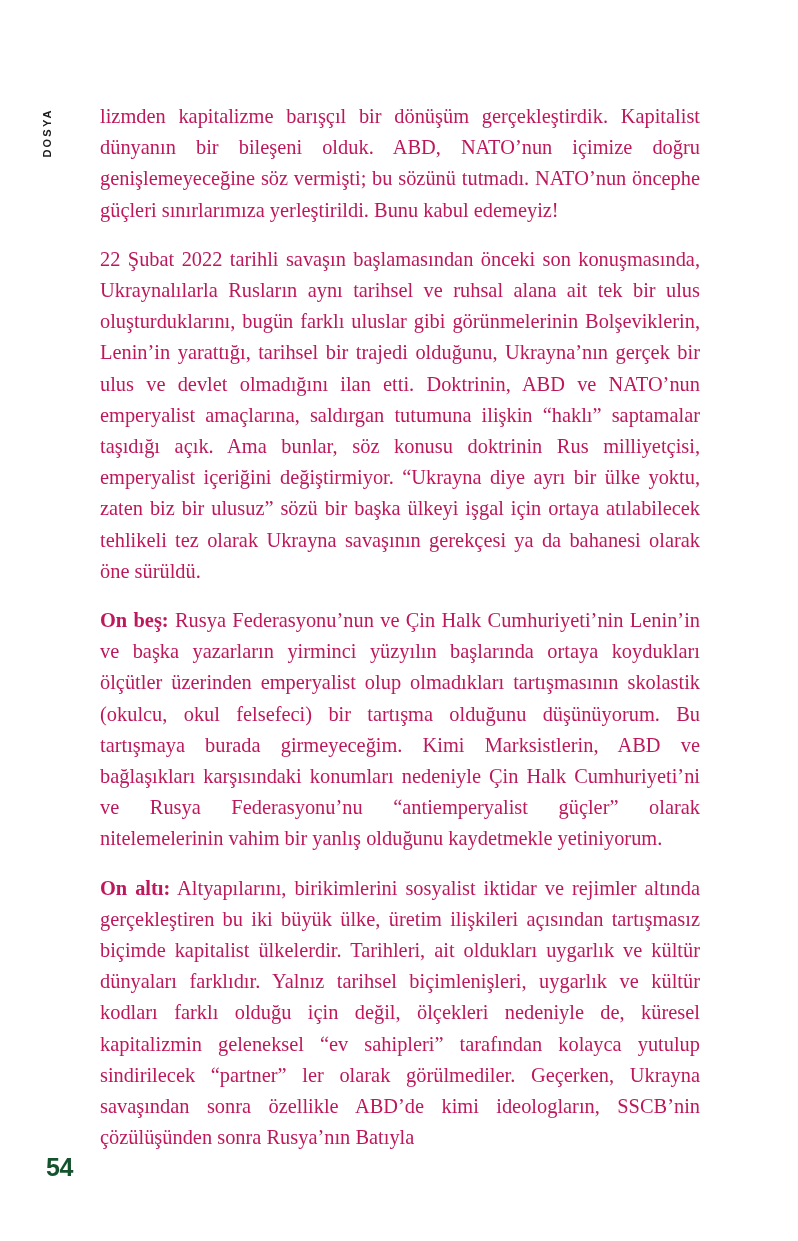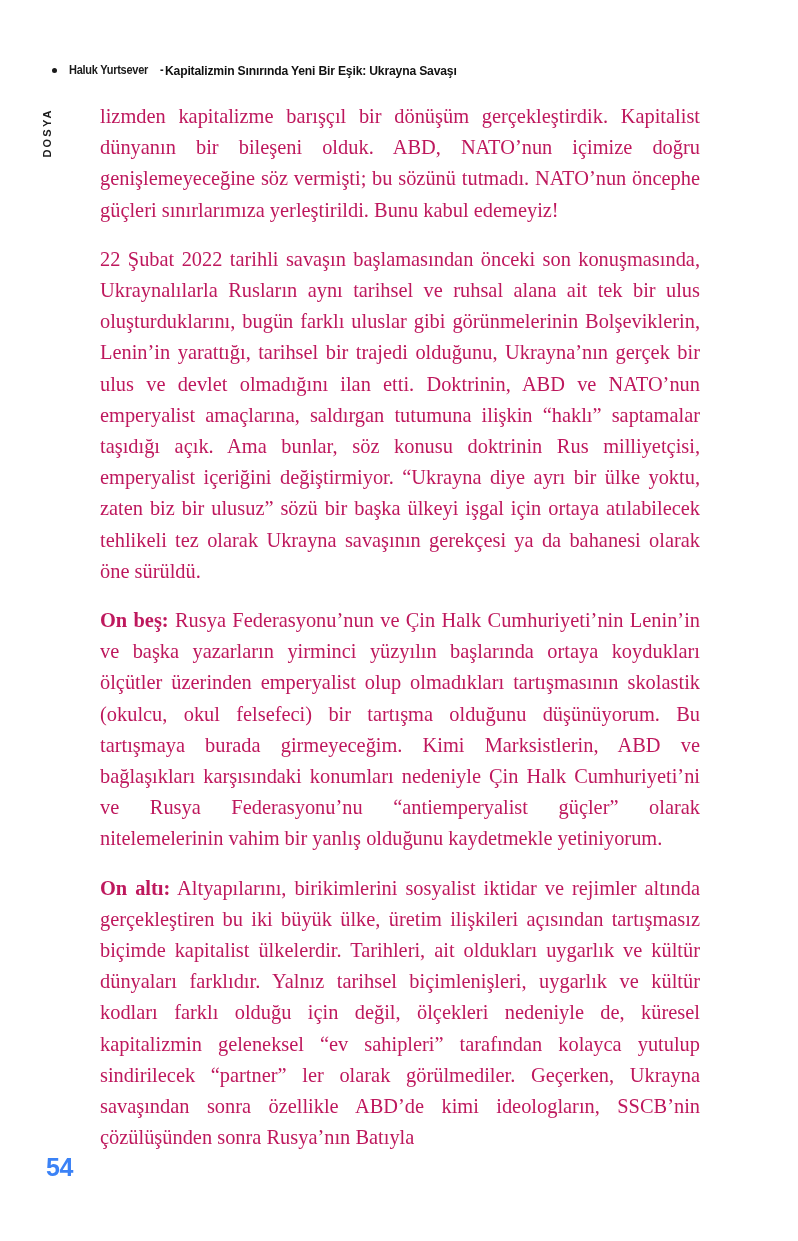--- a/index.html
+++ b/index.html
@@ -118,35 +118,29 @@
   }
 
   
   .folio {
     position: absolute;
     left: 46px;
     top: 1153px;
     font-family: "Liberation Sans", "DejaVu Sans", sans-serif;
     font-size: 25px;
     font-weight: 700;
-    color: #3b82f6;
+    color: #14532d;
     letter-spacing: -0.5px;
   }
 </style>
 </head>
 <body>
 
 <div class="page">
 
-  <div class="running-head">
-    <span class="head-bullet"></span>
-    <span class="head-author">Haluk Yurtsever</span>
-    <span class="head-sep">-</span>
-    <span class="head-title">Kapitalizmin Sınırında Yeni Bir Eşik: Ukrayna Savaşı</span>
-  </div>
 
   <div class="section-tab">
     <span class="section-tab-label">DOSYA</span>
   </div>
 
   <div class="text-column">
     <p class="para"><b></b><span>lizmden kapitalizme barışçıl bir dönüşüm gerçekleştirdik. Kapitalist dünyanın bir bileşeni olduk. ABD, NATO’nun içimize doğru genişlemeyeceğine söz vermişti; bu sözünü tutmadı. NATO’nun öncephe güçleri sınırlarımıza yerleştirildi. Bunu kabul edemeyiz!</span></p>
     <p class="para"><b></b><span>22 Şubat 2022 tarihli savaşın başlamasından önceki son konuşmasında, Ukraynalılarla Rusların aynı tarihsel ve ruhsal alana ait tek bir ulus oluşturduklarını, bugün farklı uluslar gibi görünmelerinin Bolşeviklerin, Lenin’in yarattığı, tarihsel bir trajedi olduğunu, Ukrayna’nın gerçek bir ulus ve devlet olmadığını ilan etti. Doktrinin, ABD ve NATO’nun emperyalist amaçlarına, saldırgan tutumuna ilişkin “haklı” saptamalar taşıdığı açık. Ama bunlar, söz konusu doktrinin Rus milliyetçisi, emperyalist içeriğini değiştirmiyor. “Ukrayna diye ayrı bir ülke yoktu, zaten biz bir ulusuz” sözü bir başka ülkeyi işgal için ortaya atılabilecek tehlikeli tez olarak Ukrayna savaşının gerekçesi ya da bahanesi olarak öne sürüldü.</span></p>
     <p class="para"><b>On beş:</b><span> Rusya Federasyonu’nun ve Çin Halk Cumhuriyeti’nin Lenin’in ve başka yazarların yirminci yüzyılın başlarında ortaya koydukları ölçütler üzerinden emperyalist olup olmadıkları tartışmasının skolastik (okulcu, okul felsefeci) bir tartışma olduğunu düşünüyorum. Bu tartışmaya burada girmeyeceğim. Kimi Marksistlerin, ABD ve bağlaşıkları karşısındaki konumları nedeniyle Çin Halk Cumhuriyeti’ni ve Rusya Federasyonu’nu “antiemperyalist güçler” olarak nitelemelerinin vahim bir yanlış olduğunu kaydetmekle yetiniyorum.</span></p>
     <p class="para"><b>On altı:</b><span> Altyapılarını, birikimlerini sosyalist iktidar ve rejimler altında gerçekleştiren bu iki büyük ülke, üretim ilişkileri açısından tartışmasız biçimde kapitalist ülkelerdir. Tarihleri, ait oldukları uygarlık ve kültür dünyaları farklıdır. Yalnız tarihsel biçimlenişleri, uygarlık ve kültür kodları farklı olduğu için değil, ölçekleri nedeniyle de, küresel kapitalizmin geleneksel “ev sahipleri” tarafından kolayca yutulup sindirilecek “partner” ler olarak görülmediler. Geçerken, Ukrayna savaşından sonra özellikle ABD’de kimi ideologların, SSCB’nin çözülüşünden sonra Rusya’nın Batıyla</span></p>

